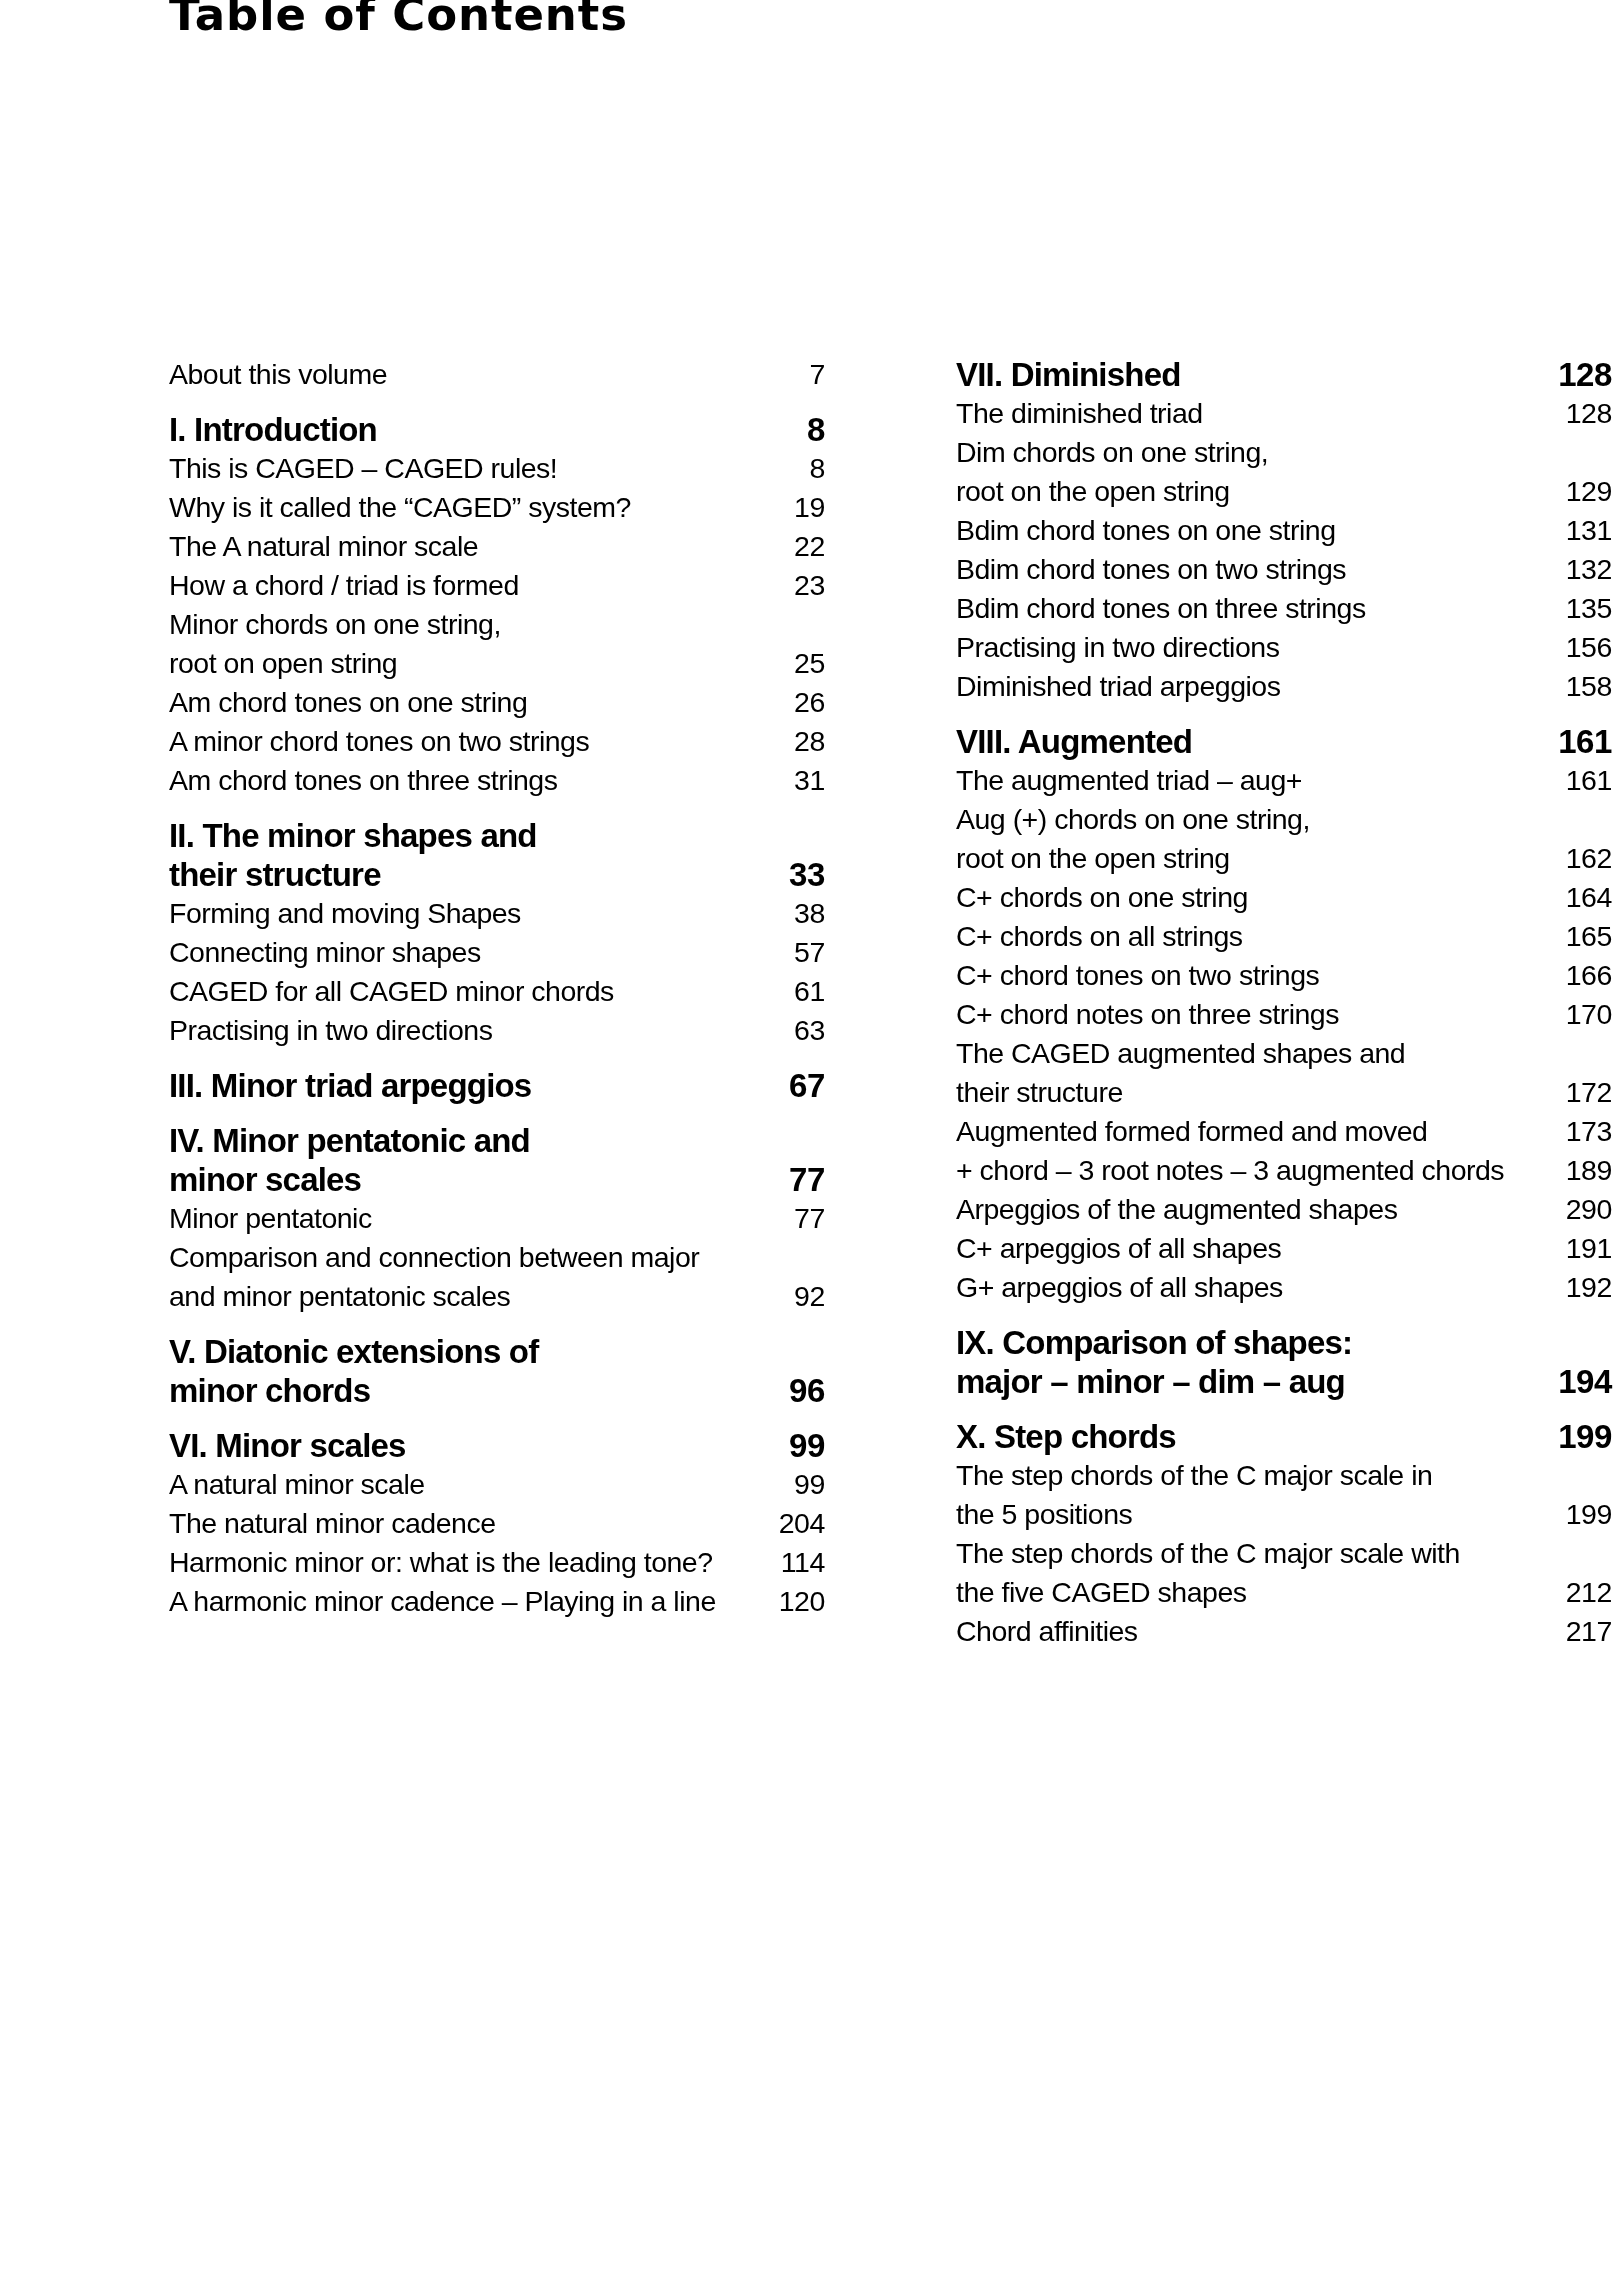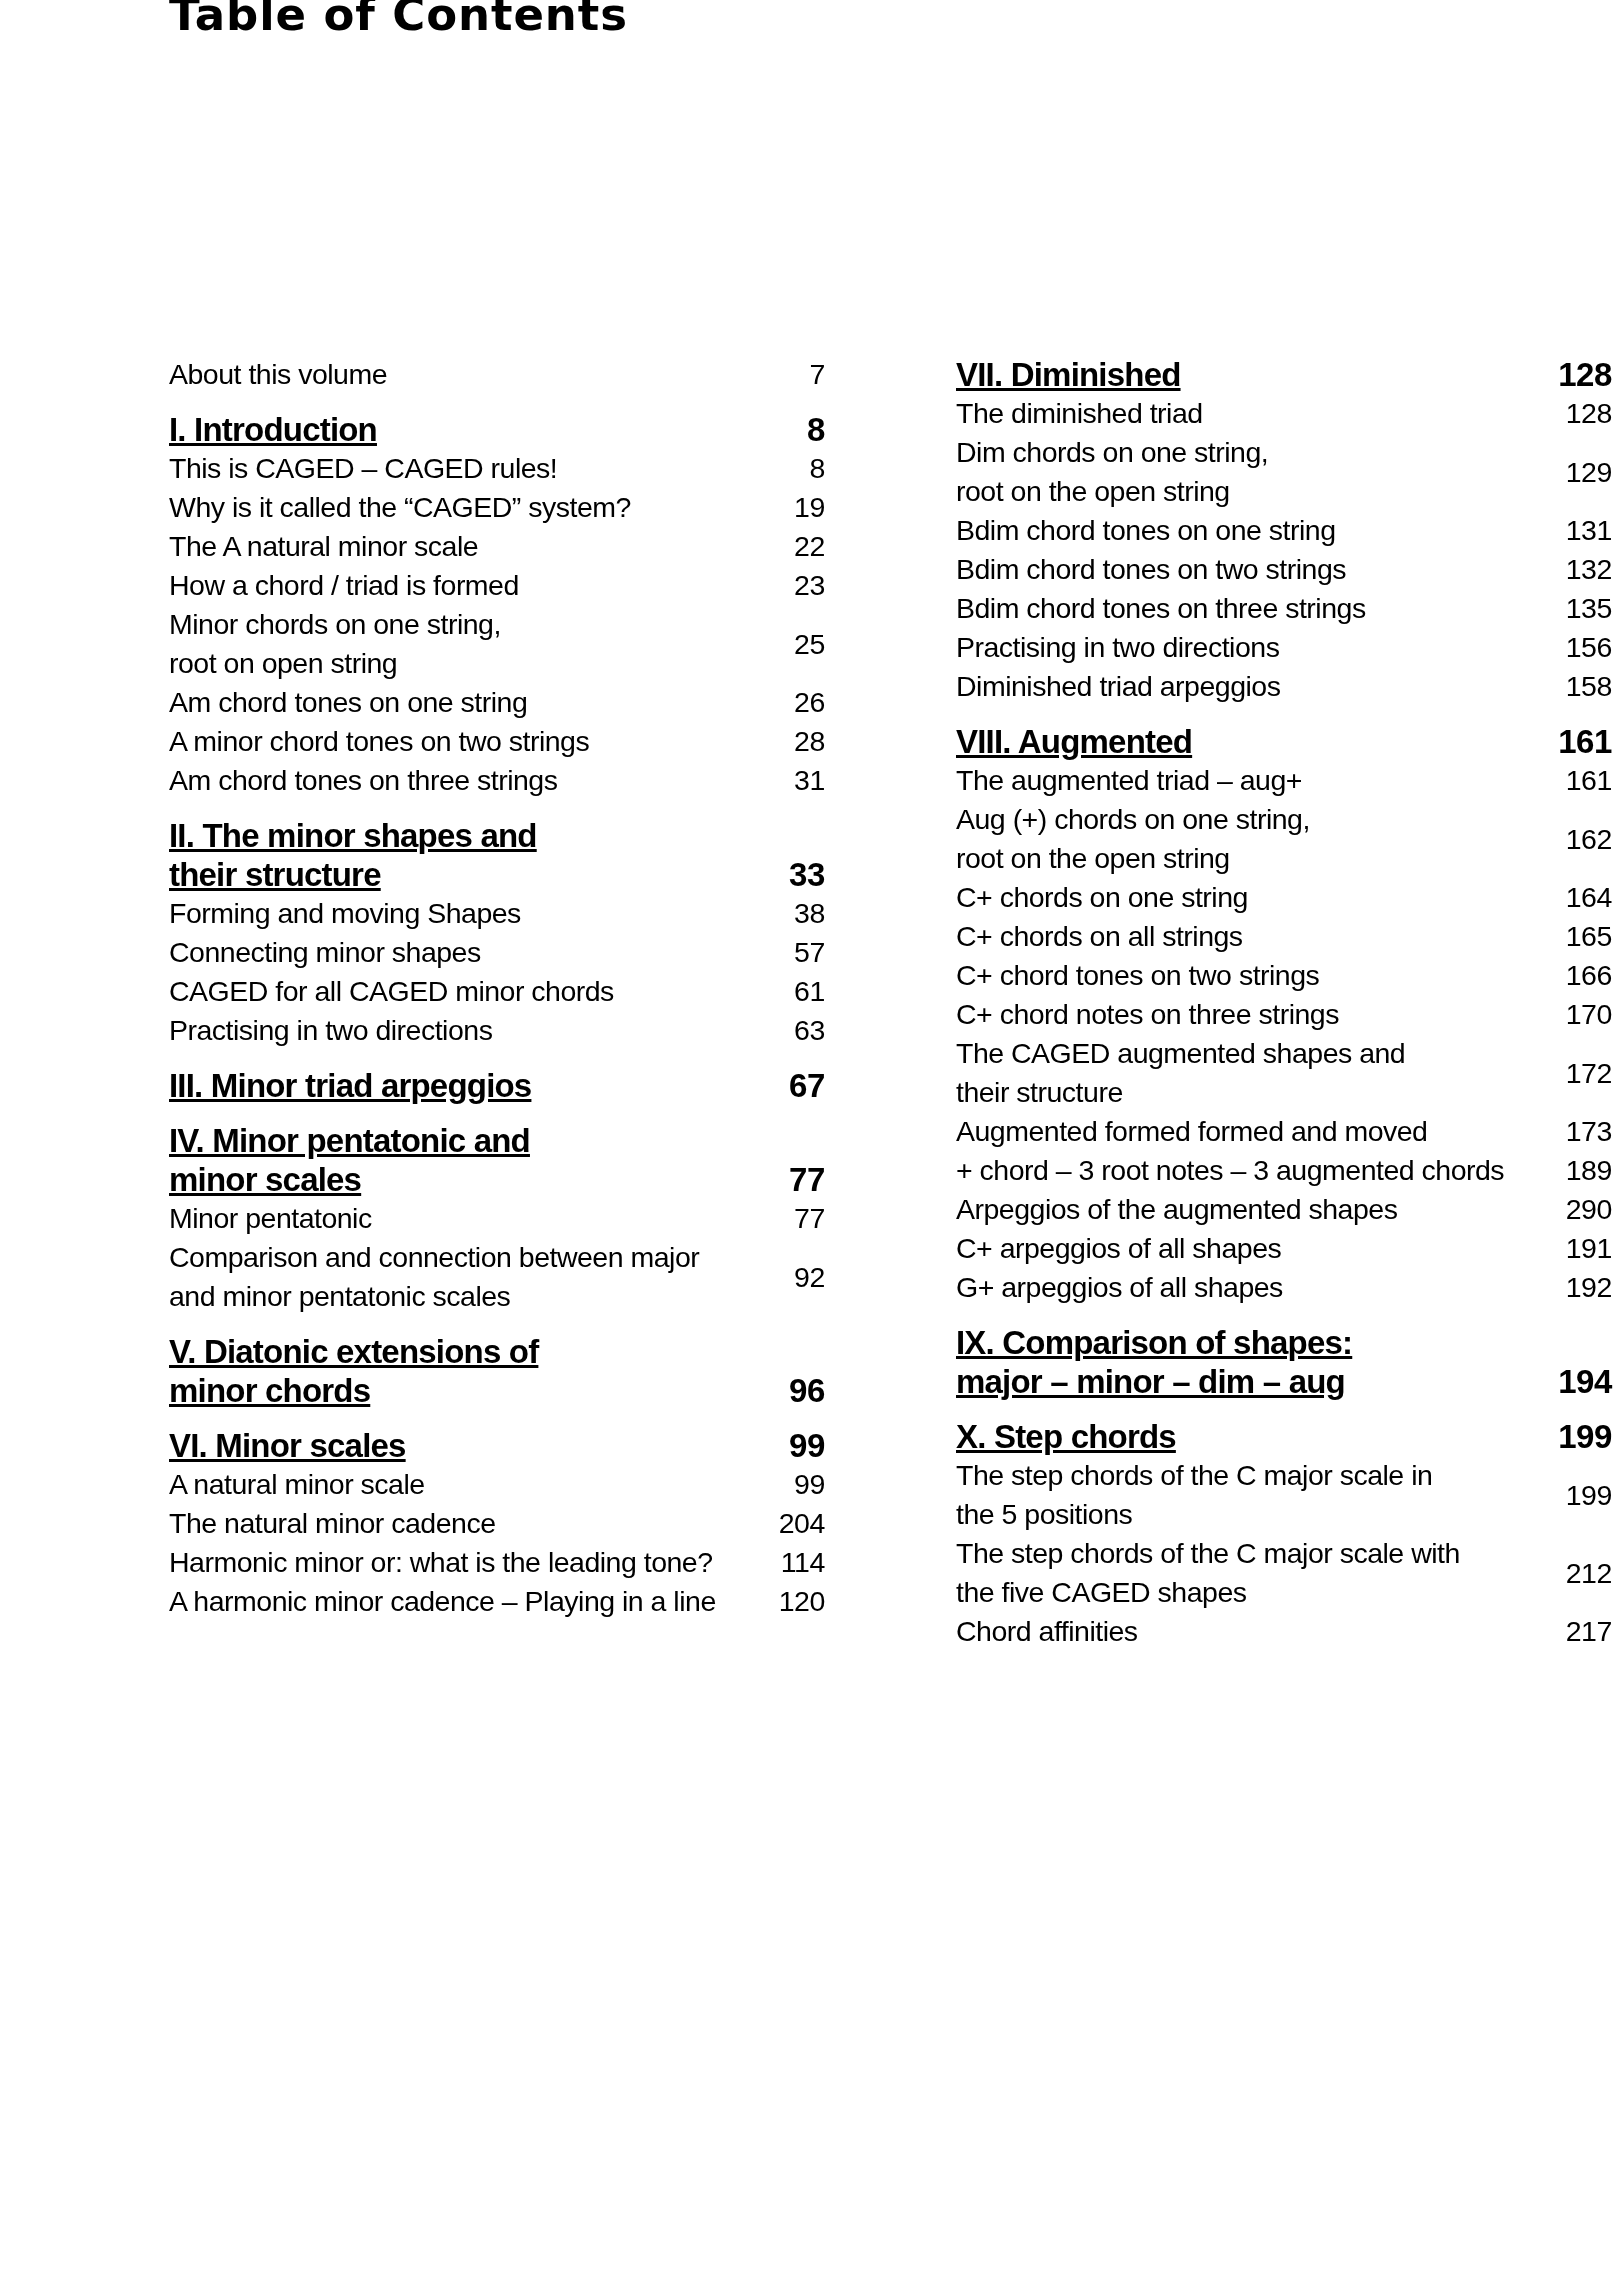--- a/index.html
+++ b/index.html
@@ -46,28 +46,27 @@
     }
     .toc-page {
       flex: 0 0 auto;
       text-align: right;
       padding-left: 18px;
       letter-spacing: -0.4px;
     }
     .entry {
       font-size: 28.5px;
       line-height: 39px;
-      align-items: center;
     }
     .chapter {
       font-size: 33px;
       line-height: 39px;
       font-weight: bold;
     }
-    .chapter .toc-text { letter-spacing: -0.8px; text-decoration: underline; }
+    .chapter .toc-text { letter-spacing: -0.8px; }
     .gap { margin-top: 16px; }
   </style>
 </head>
 <body>
 
 <h1 class="page-title">Table of Contents</h1>
 
 <div class="toc-column col-left">
     <div class="toc-row entry">
       <span class="toc-text">About this volume</span>

